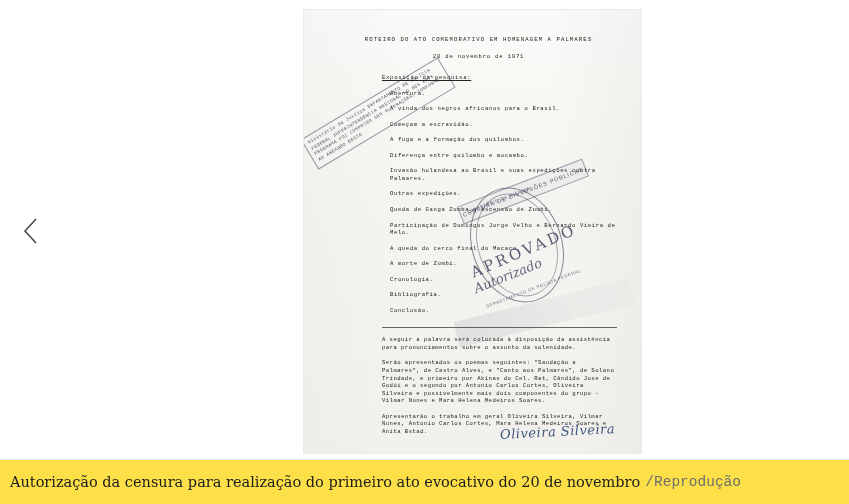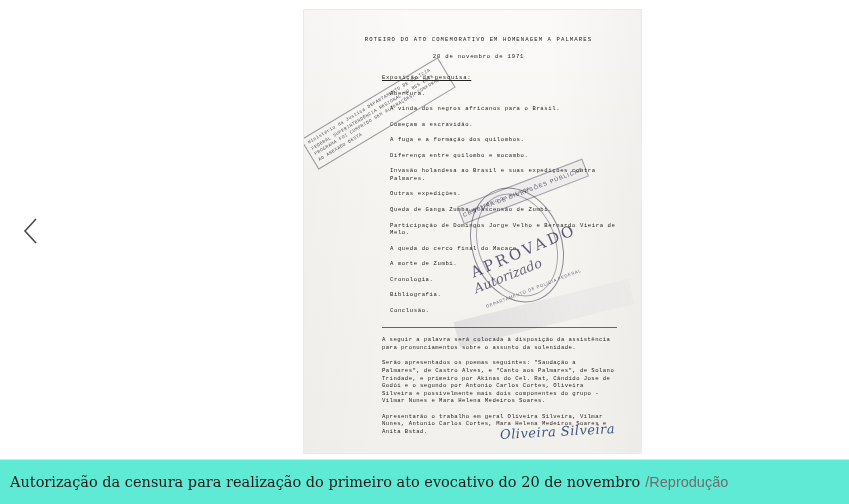--- a/index.html
+++ b/index.html
@@ -239,33 +239,33 @@
   }
 
   
   .caption-bar {
     position: absolute;
     left: 0;
     top: 459px;
     width: 849px;
     height: 45px;
     border-top: 1px solid #e3e3e3;
-    background: #5eead4;
+    background: #fde047;
     display: flex;
     align-items: center;
     padding-left: 10px;
     box-sizing: border-box;
   }
   .caption-text {
     font-family: "DejaVu Serif", "Liberation Serif", serif;
     font-size: 14.5px;
     color: #1c1c1c;
   }
   .caption-credit {
-    font-family: Liberation Sans, sans-serif;
+    font-family: Liberation Mono, monospace;
     font-size: 14.5px;
     color: #6e6e6e;
     margin-left: 5px;
   }
 </style>
 </head>
 <body>
 
 <div class="viewer">
 

